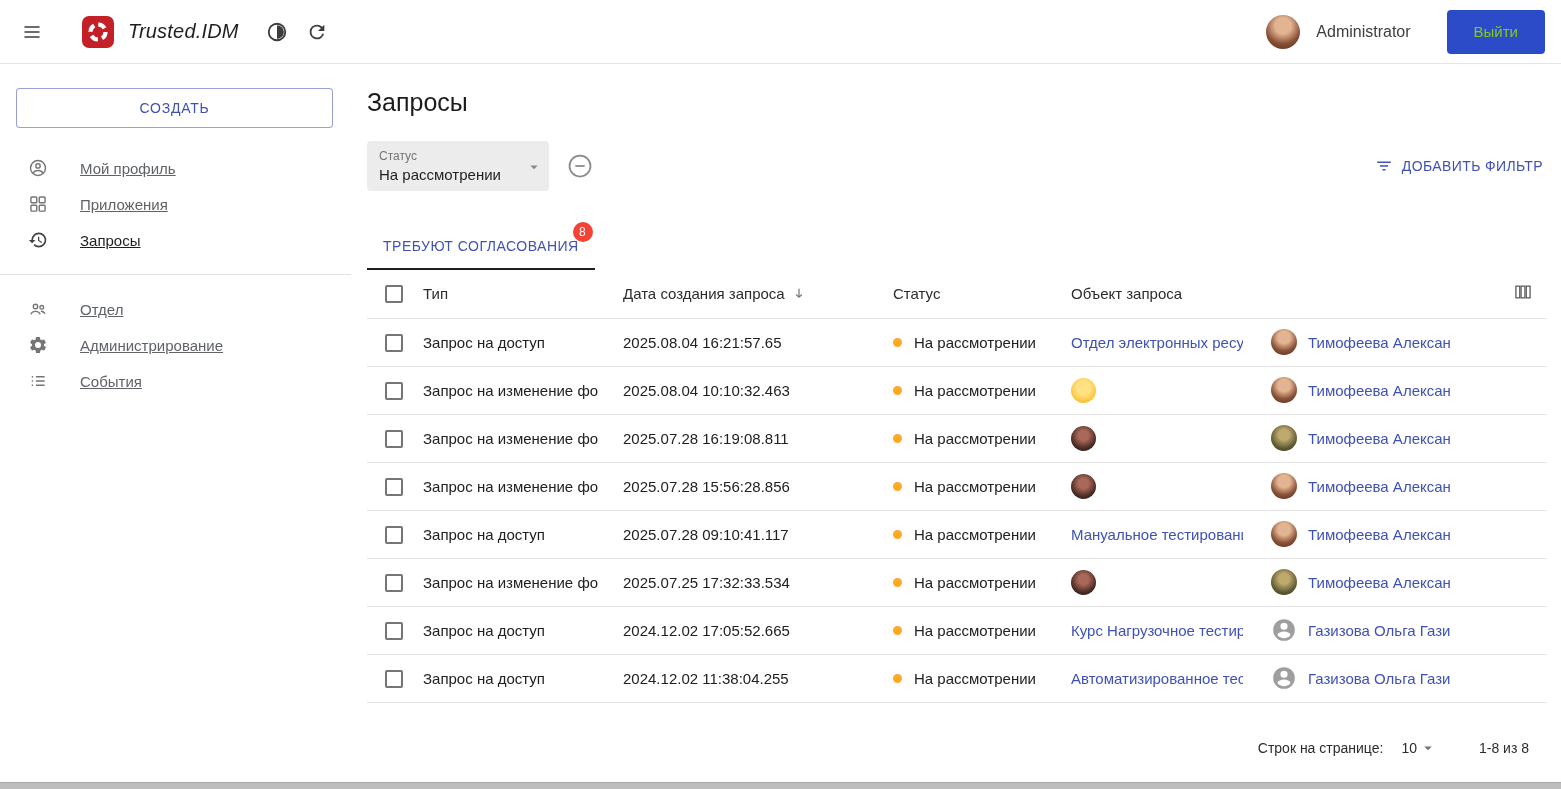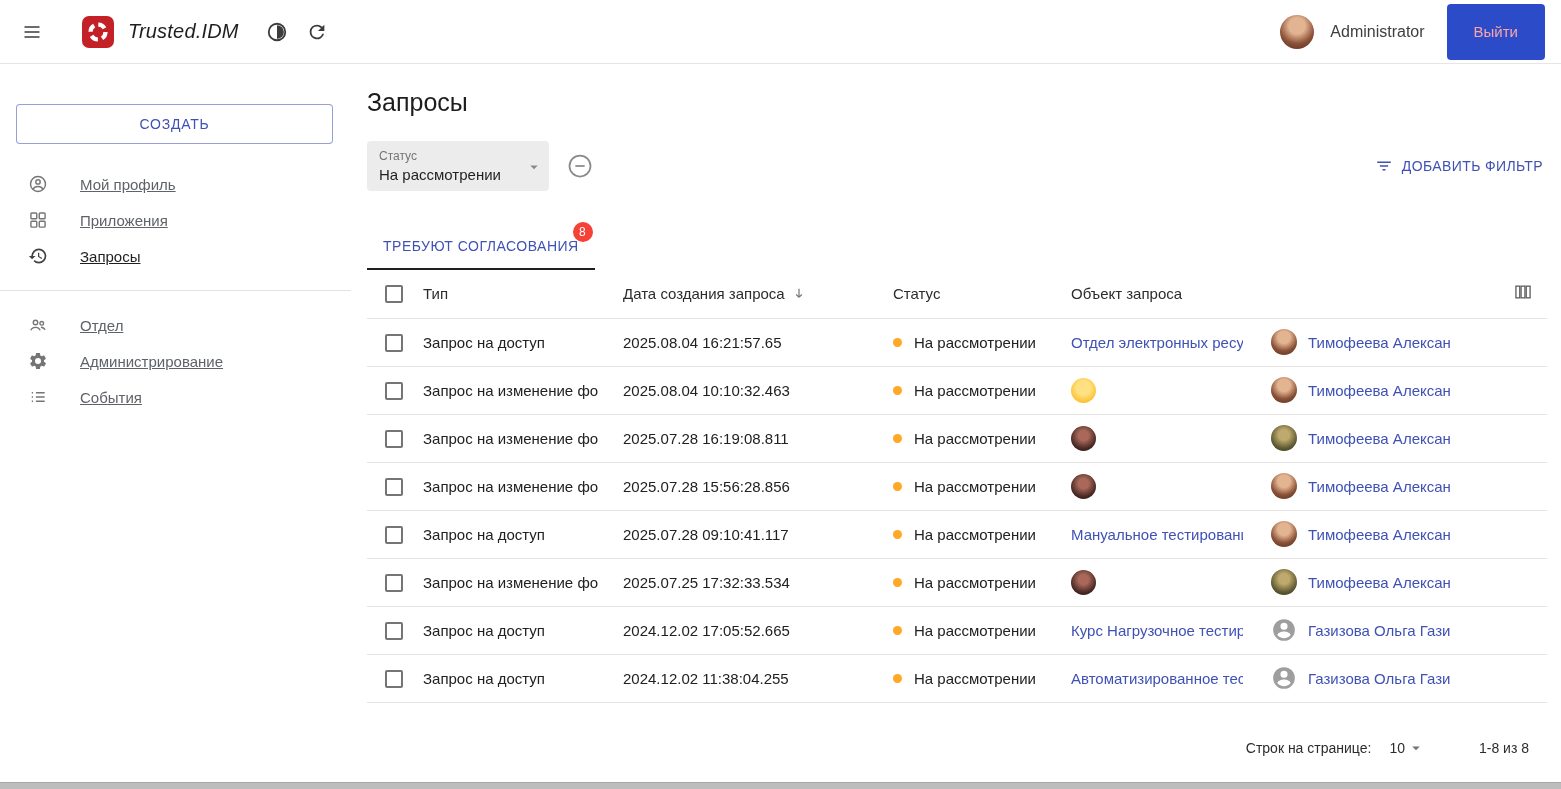--- a/index.html
+++ b/index.html
@@ -24,25 +24,25 @@
   .topbar-right{margin-left:auto;display:flex;align-items:center;gap:16px;}
   .avatar{border-radius:50%;display:inline-flex;align-items:center;justify-content:center;overflow:hidden;flex:0 0 auto;vertical-align:middle;}
   .avatar svg{display:none;width:100%;height:100%;}
   .av-generic svg{display:block;}
   .av-photo-1{background:radial-gradient(circle at 50% 32%,#e3b491 28%,#8a5138 62%,#53281c 100%);}
   .av-photo-2{background:radial-gradient(circle at 50% 38%,#c0a96d 25%,#5c5a33 65%,#2e2d18 100%);}
   .av-photo-dark{background:radial-gradient(circle at 50% 38%,#a9685a 25%,#4a2a24 65%,#1d100e 100%);}
   .av-cartoon-yellow{background:radial-gradient(circle at 50% 40%,#ffe082 35%,#fbc02d 75%,#c79106 100%);}
   .hdr-avatar{width:34px;height:34px;}
   .user-name{font-size:16px;color:#3c4043;}
-  .logout-btn{background:var(--logout-blue);color:#fca5a5;border:none;border-radius:4px;height:56px;padding:0 27px;font-size:15px;cursor:pointer;margin-left:6px;}
+  .logout-btn{background:var(--logout-blue);color:#84cc16;border:none;border-radius:4px;height:44px;padding:0 27px;font-size:15px;cursor:pointer;margin-left:20px;}
   
   .layout{display:flex;height:725px;}
   .sidebar{width:351px;flex:0 0 auto;padding-top:24px;}
-  .create-btn{display:block;width:317px;height:40px;margin:16px 16px 22px 16px;background:#fff;border:1px solid rgba(63,81,181,.55);border-radius:4px;color:var(--accent-blue);font-size:14px;letter-spacing:.8px;cursor:pointer;font-family:inherit;}
+  .create-btn{display:block;width:317px;height:40px;margin:0 16px 22px 16px;background:#fff;border:1px solid rgba(63,81,181,.55);border-radius:4px;color:var(--accent-blue);font-size:14px;letter-spacing:.8px;cursor:pointer;font-family:inherit;}
   .nav-item{height:36px;display:flex;align-items:center;gap:32px;padding:0 16px 0 28px;font-size:15px;color:#5f6368;cursor:pointer;text-decoration:underline;}
   .nav-item .nav-icon{width:20px;height:20px;display:flex;flex:0 0 auto;}
   .nav-item svg{width:20px;height:20px;fill:#757575;stroke:#757575;}
   .nav-item.active{color:#1f1f1f;}
   .nav-item.active svg{fill:#424242;stroke:#424242;}
   .side-divider{border:none;border-top:1px solid #e3e3e3;margin:16px 0;}
   
   .main{flex:1;padding:22px 14px 0 16px;min-width:0;}
   .page-title{font-size:25px;font-weight:400;color:#1c1c1c;margin:2px 0 24px 0;}
   .filter-row{display:flex;align-items:center;}
@@ -68,21 +68,21 @@
   .link{color:var(--accent-blue);text-decoration:none;font-size:15px;}
   .object-link{display:inline-block;max-width:172px;overflow:hidden;white-space:nowrap;vertical-align:middle;}
   .cell-owner .avatar{width:26px;height:26px;margin-right:11px;}
   .cell-object .avatar{width:25px;height:25px;}
   .owner-link{display:inline-block;max-width:175px;overflow:hidden;white-space:nowrap;vertical-align:middle;}
   .cell-cols{text-align:right;padding-right:14px;}
   .cols-btn{background:none;border:none;padding:0;cursor:pointer;display:inline-flex;}
   
   .pagination{margin-top:36px;display:flex;align-items:center;justify-content:flex-end;gap:0;padding-right:18px;font-size:14px;color:#2c2c2c;}
   .rpp-value{margin-left:18px;display:flex;align-items:center;gap:2px;cursor:pointer;}
-  .range{margin-left:54px;}
+  .range{margin-left:42px;}
   
   .bottom-edge{position:absolute;left:0;bottom:0;width:100%;height:7px;background:#bdbdbd;border-top:1px solid #a7a7a7;}
 </style>
 </head>
 <body>
 
 <header class="topbar">
   <button class="icon-btn">
     <svg width="20" height="20" viewBox="0 0 24 24">
         <path d="M3 6h18M3 12h18M3 18h18" stroke="#3c3c3c" stroke-width="2" fill="none"></path>

